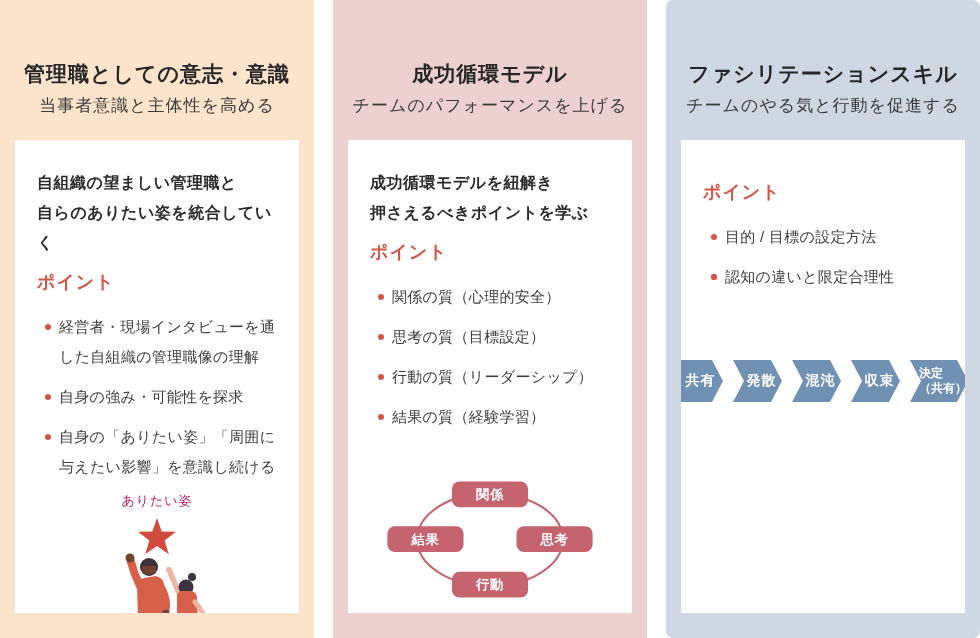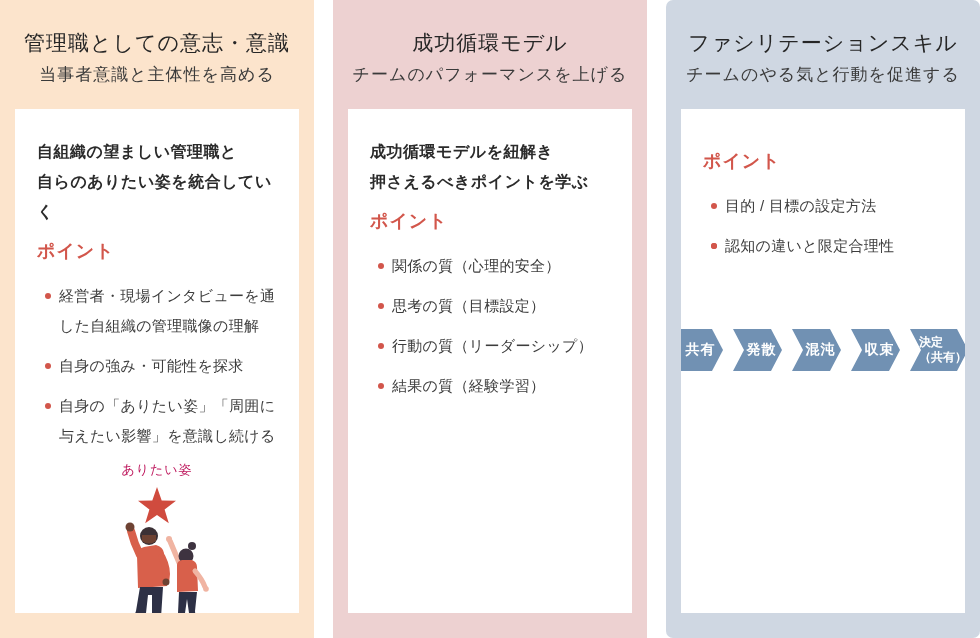--- a/index.html
+++ b/index.html
@@ -8,21 +8,21 @@
     font-family:"Liberation Sans","DejaVu Sans",sans-serif;
     color:var(--text_dark,#2f2f2f);
     -webkit-font-smoothing:antialiased;
   }
   .board{display:flex;gap:19px;width:980px;height:638px;}
   .col{flex:1;display:flex;flex-direction:column;min-width:0;}
   .col-0{background:var(--left_bg,#fce4cc);}
   .col-1{background:var(--middle_bg,#edd1d1);}
   .col-2{background:var(--right_bg,#cfd7e2);border-radius:7px;}
   .col-head{padding:30px 8px 0;text-align:center;}
-  .col-title{font-size:21px;font-weight:normal;letter-spacing:1px;line-height:26px;color:#262626;}
+  .col-title{font-size:21px;font-weight:bold;letter-spacing:1px;line-height:26px;color:#262626;margin-top:31px;}
   .col-subtitle{margin-top:7px;font-size:17px;letter-spacing:1px;line-height:24px;color:#3a3a3a;}
   .card{
     background:#ffffff;margin:22px 15px 25px;flex:1;
     padding:28px 22px 0;box-sizing:border-box;overflow:hidden;
   }
   .lead{font-size:16px;font-weight:bold;line-height:30px;white-space:pre-line;color:#2b2b2b;letter-spacing:.5px;}
   .points-heading{margin-top:12px;font-size:18px;font-weight:bold;line-height:24px;color:var(--accent_red,#d2564b);letter-spacing:1px;}
   ul.points{list-style:none;margin:18px 0 0;padding:0;}
   ul.points li{
     position:relative;padding-left:22px;margin-bottom:10px;
@@ -111,20 +111,33 @@
     <div class="card">
       <div class="lead">成功循環モデルを紐解き
 押さえるべきポイントを学ぶ</div>
       <div class="points-heading">ポイント</div>
       <ul class="points">
         <li><span class="dot"></span><span>関係の質（心理的安全）</span></li>
         <li><span class="dot"></span><span>思考の質（目標設定）</span></li>
         <li><span class="dot"></span><span>行動の質（リーダーシップ）</span></li>
         <li><span class="dot"></span><span>結果の質（経験学習）</span></li>
       </ul>
+      <div class="cycle-wrap">
+        <svg width="290" height="150" viewBox="0 0 290 150" aria-hidden="true">
+          <ellipse class="cycle-ring" cx="145" cy="78" rx="88" ry="56"></ellipse>
+          <rect class="cycle-box" x="99" y="8" width="92" height="31" rx="9"></rect>
+          <rect class="cycle-box" x="177" y="62" width="92" height="31" rx="9"></rect>
+          <rect class="cycle-box" x="99" y="117" width="92" height="31" rx="9"></rect>
+          <rect class="cycle-box" x="21" y="62" width="92" height="31" rx="9"></rect>
+          <text class="cycle-text" x="145" y="29" text-anchor="middle">関係</text>
+          <text class="cycle-text" x="223" y="83" text-anchor="middle">思考</text>
+          <text class="cycle-text" x="145" y="138" text-anchor="middle">行動</text>
+          <text class="cycle-text" x="67" y="83" text-anchor="middle">結果</text>
+        </svg>
+      </div>
     </div>
   </section>
 
   <section class="col col-2">
     <header class="col-head">
       <div class="col-title">ファシリテーションスキル</div>
       <div class="col-subtitle">チームのやる気と行動を促進する</div>
     </header>
     <div class="card">
       <div class="points-heading">ポイント</div>

